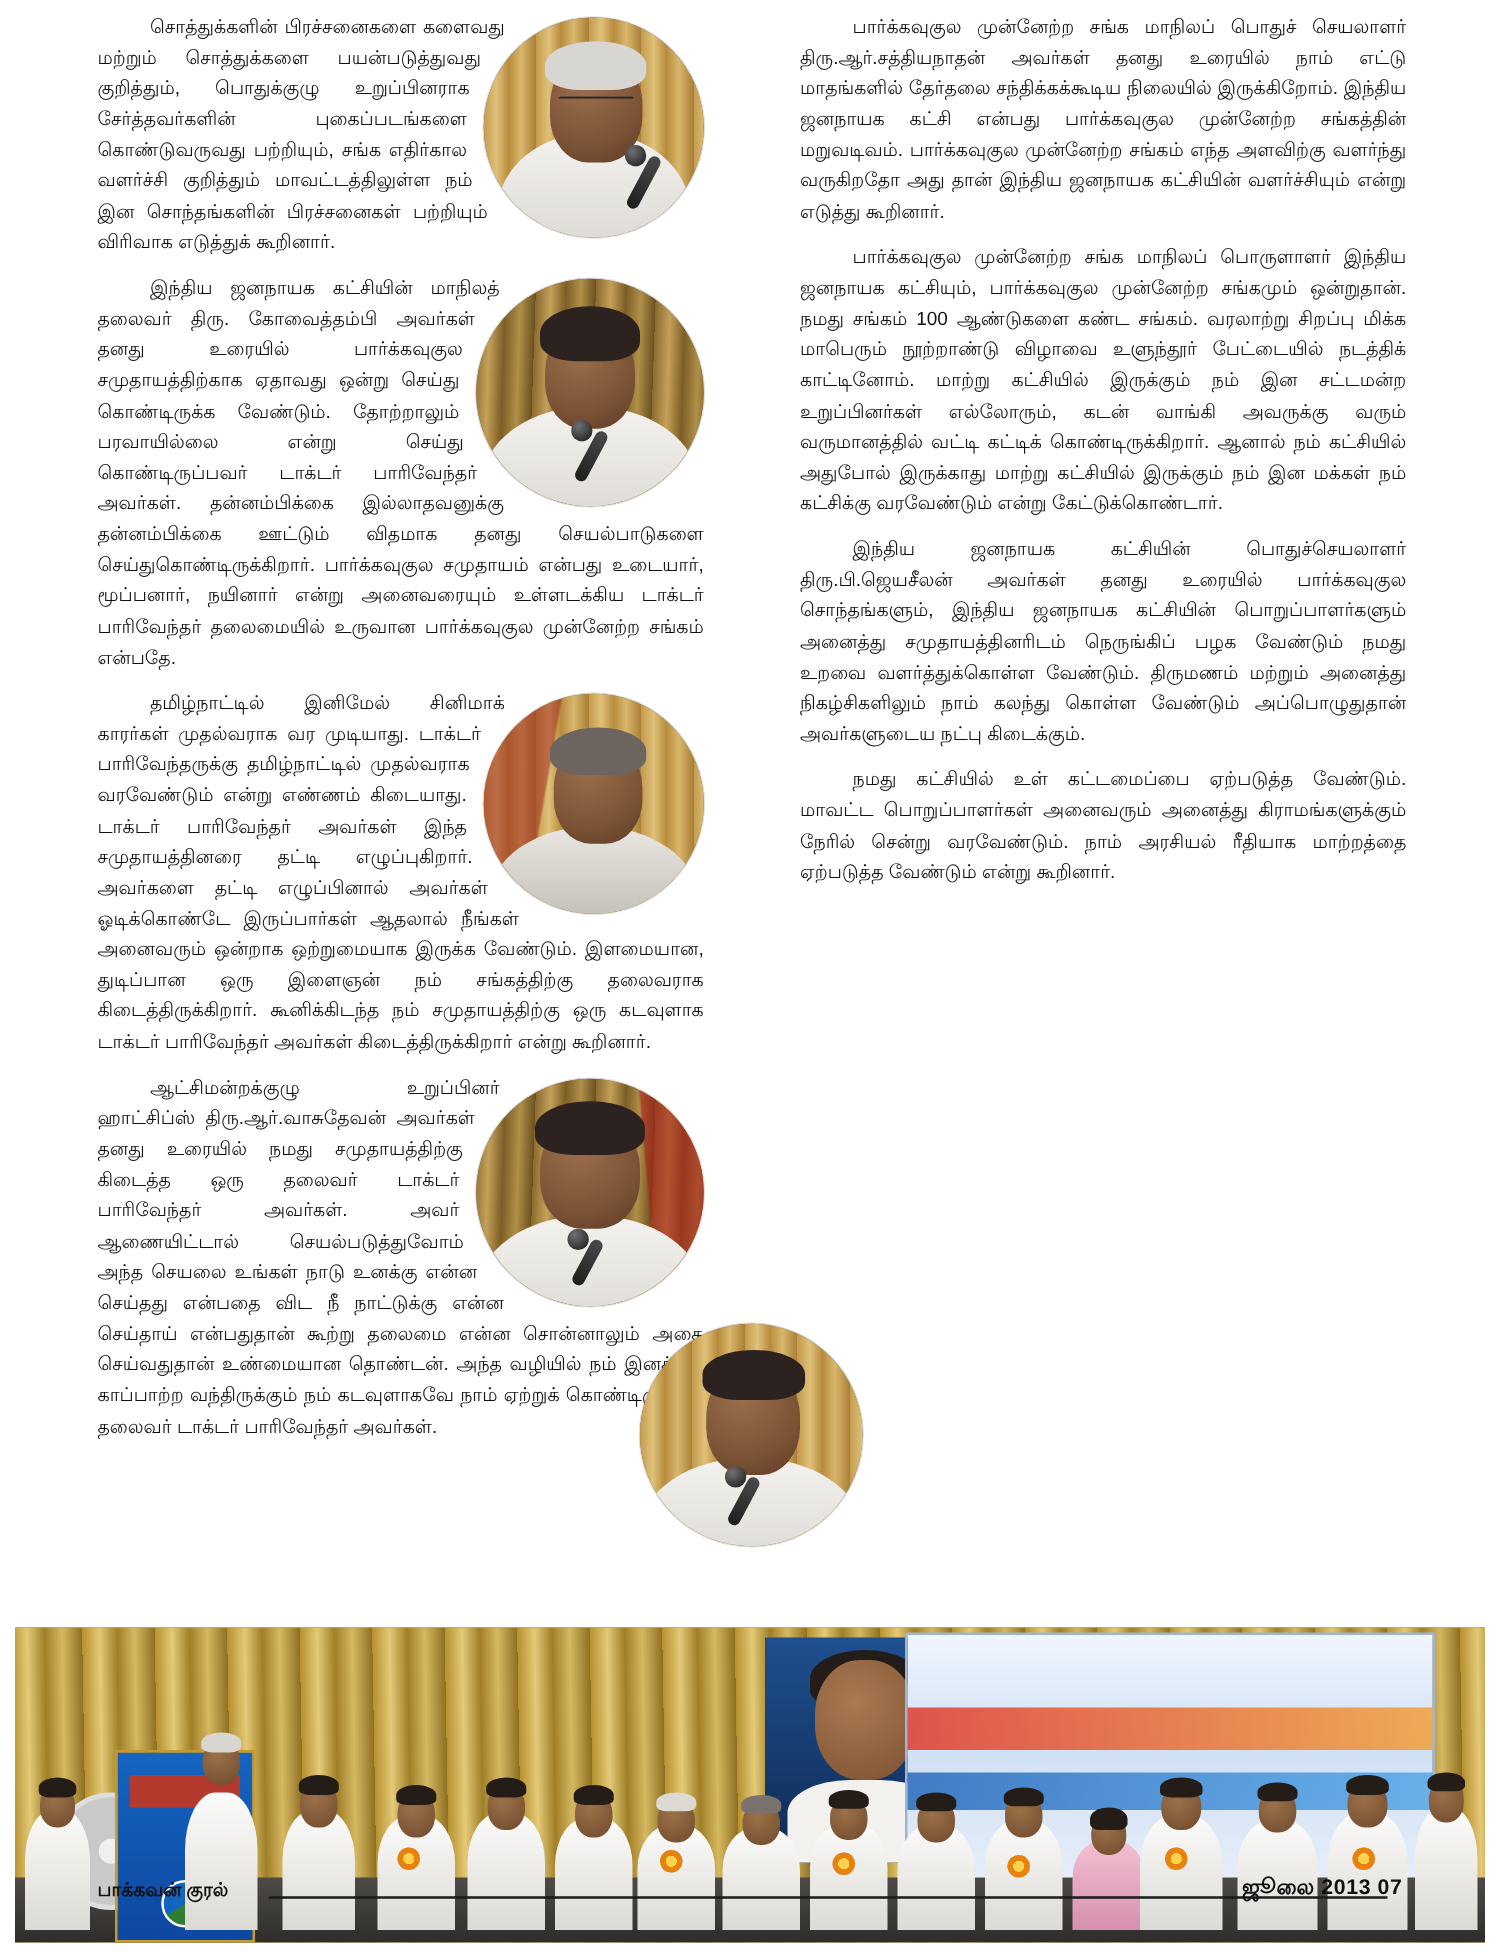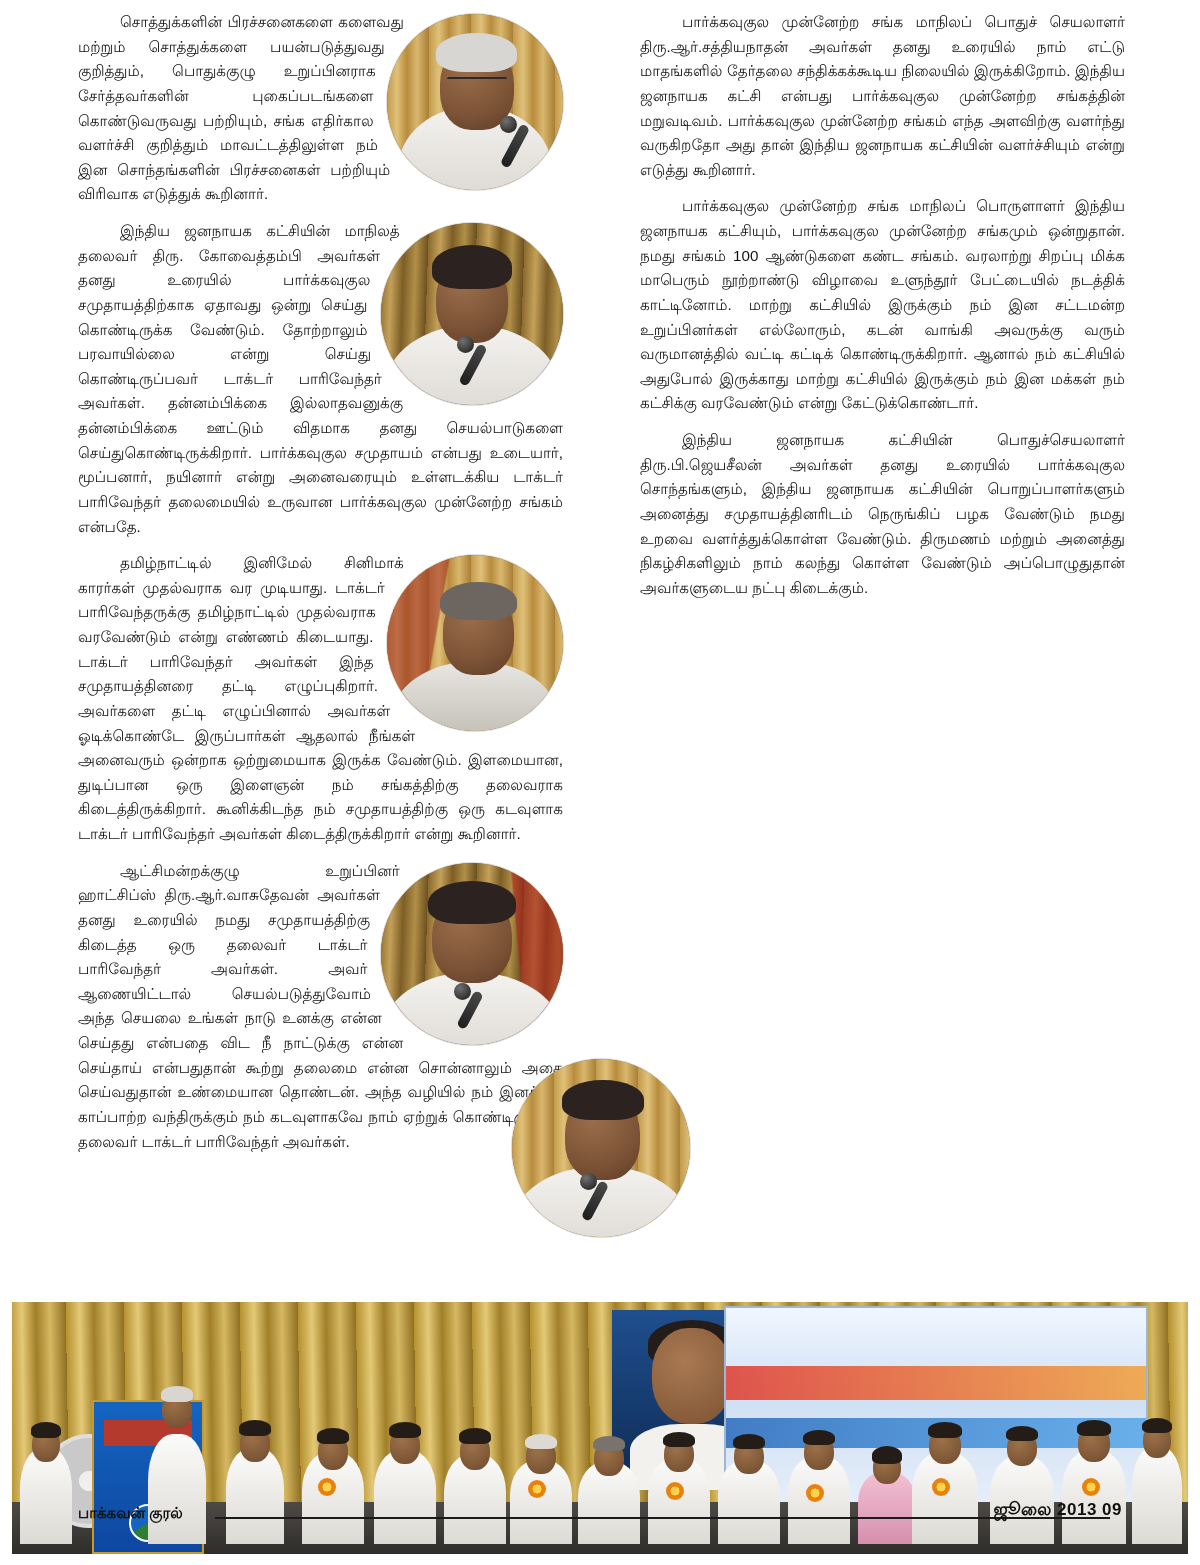--- a/index.html
+++ b/index.html
@@ -362,20 +362,21 @@
         </div>
       </div>
 
       <p>ஆட்சிமன்றக்குழு உறுப்பினர் ஹாட்சிப்ஸ் திரு.ஆர்.வாசுதேவன் அவர்கள் தனது உரையில் நமது சமுதாயத்திற்கு கிடைத்த ஒரு தலைவர் டாக்டர் பாரிவேந்தர் அவர்கள். அவர் ஆணையிட்டால் செயல்படுத்துவோம் அந்த செயலை உங்கள் நாடு உனக்கு என்ன செய்தது என்பதை விட நீ நாட்டுக்கு என்ன செய்தாய் என்பதுதான் கூற்று தலைமை என்ன சொன்னாலும் அதை செய்வதுதான் உண்மையான தொண்டன். அந்த வழியில் நம் இனத்தை காப்பாற்ற வந்திருக்கும் நம் கடவுளாகவே நாம் ஏற்றுக் கொண்டிருக்கும் தலைவர் டாக்டர் பாரிவேந்தர் அவர்கள்.</p>
     </div>
 
     <div class="col col-right">
       <p>பார்க்கவுகுல முன்னேற்ற சங்க மாநிலப் பொதுச் செயலாளர் திரு.ஆர்.சத்தியநாதன் அவர்கள் தனது உரையில் நாம் எட்டு மாதங்களில் தேர்தலை சந்திக்கக்கூடிய நிலையில் இருக்கிறோம். இந்திய ஜனநாயக கட்சி என்பது பார்க்கவுகுல முன்னேற்ற சங்கத்தின் மறுவடிவம். பார்க்கவுகுல முன்னேற்ற சங்கம் எந்த அளவிற்கு வளர்ந்து வருகிறதோ அது தான் இந்திய ஜனநாயக கட்சியின் வளர்ச்சியும் என்று எடுத்து கூறினார்.</p>
       <p>பார்க்கவுகுல முன்னேற்ற சங்க மாநிலப் பொருளாளர் இந்திய ஜனநாயக கட்சியும், பார்க்கவுகுல முன்னேற்ற சங்கமும் ஒன்றுதான். நமது சங்கம் 100 ஆண்டுகளை கண்ட சங்கம். வரலாற்று சிறப்பு மிக்க மாபெரும் நூற்றாண்டு விழாவை உளுந்தூர் பேட்டையில் நடத்திக் காட்டினோம். மாற்று கட்சியில் இருக்கும் நம் இன சட்டமன்ற உறுப்பினர்கள் எல்லோரும், கடன் வாங்கி அவருக்கு வரும் வருமானத்தில் வட்டி கட்டிக் கொண்டிருக்கிறார். ஆனால் நம் கட்சியில் அதுபோல் இருக்காது மாற்று கட்சியில் இருக்கும் நம் இன மக்கள் நம் கட்சிக்கு வரவேண்டும் என்று கேட்டுக்கொண்டார்.</p>
       <p>இந்திய ஜனநாயக கட்சியின் பொதுச்செயலாளர் திரு.பி.ஜெயசீலன் அவர்கள் தனது உரையில் பார்க்கவுகுல சொந்தங்களும், இந்திய ஜனநாயக கட்சியின் பொறுப்பாளர்களும் அனைத்து சமுதாயத்தினரிடம் நெருங்கிப் பழக வேண்டும் நமது உறவை வளர்த்துக்கொள்ள வேண்டும். திருமணம் மற்றும் அனைத்து நிகழ்சிகளிலும் நாம் கலந்து கொள்ள வேண்டும் அப்பொழுதுதான் அவர்களுடைய நட்பு கிடைக்கும்.</p>
+      <p>நமது கட்சியில் உள் கட்டமைப்பை ஏற்படுத்த வேண்டும். மாவட்ட பொறுப்பாளர்கள் அனைவரும் அனைத்து கிராமங்களுக்கும் நேரில் சென்று வரவேண்டும். நாம் அரசியல் ரீதியாக மாற்றத்தை ஏற்படுத்த வேண்டும் என்று கூறினார்.</p>
     </div>
   </div>
 
   <div class="photo-circle size-5" style="position:absolute; left:512px; top:1059px;">
     <div class="ph-bg curtain"></div>
     <div class="figure-body" style="left:0%; bottom:-16%; width:100%; height:56%;"></div>
     <div class="figure-head" style="left:30%; top:18%; width:42%; height:50%;"></div>
     <div class="hair" style="left:28%; top:12%; width:46%; height:22%;"></div>
     <div class="mic-head" style="left:38%; top:64%;"></div>
     <div class="mic" style="left:44%; top:68%; height:42px;"></div>
@@ -487,15 +488,15 @@
     </div>
     <div class="person" style="left:1120px; width:50px; height:150px;">
       <div class="p-body" style="height:98px;"></div>
       <div class="p-head" style="top:30px; width:28px; height:34px;"></div>
       <div class="p-hair" style="top:24px; width:30px; height:15px;"></div>
     </div>
   </div>
 
   <div class="footer-rule"></div>
   <div class="footer-left">பாக்கவன் குரல்</div>
-  <div class="footer-right">ஜூலை 2013   09</div>
+  <div class="footer-right">ஜூலை 2013   07</div>
 
 </div>
 
 </body></html>

